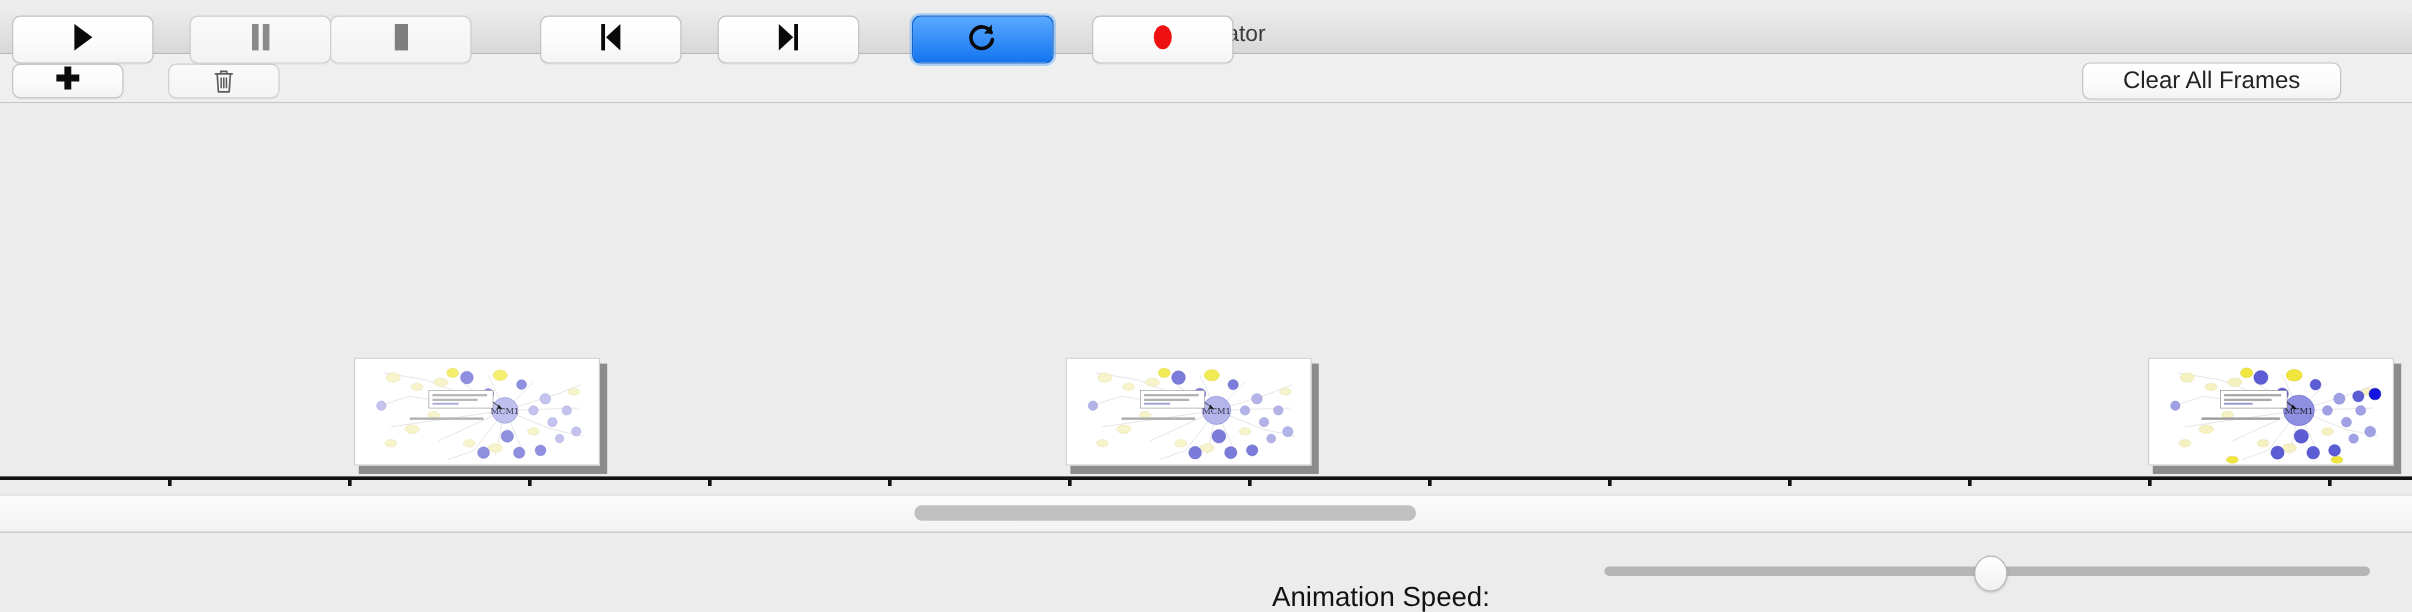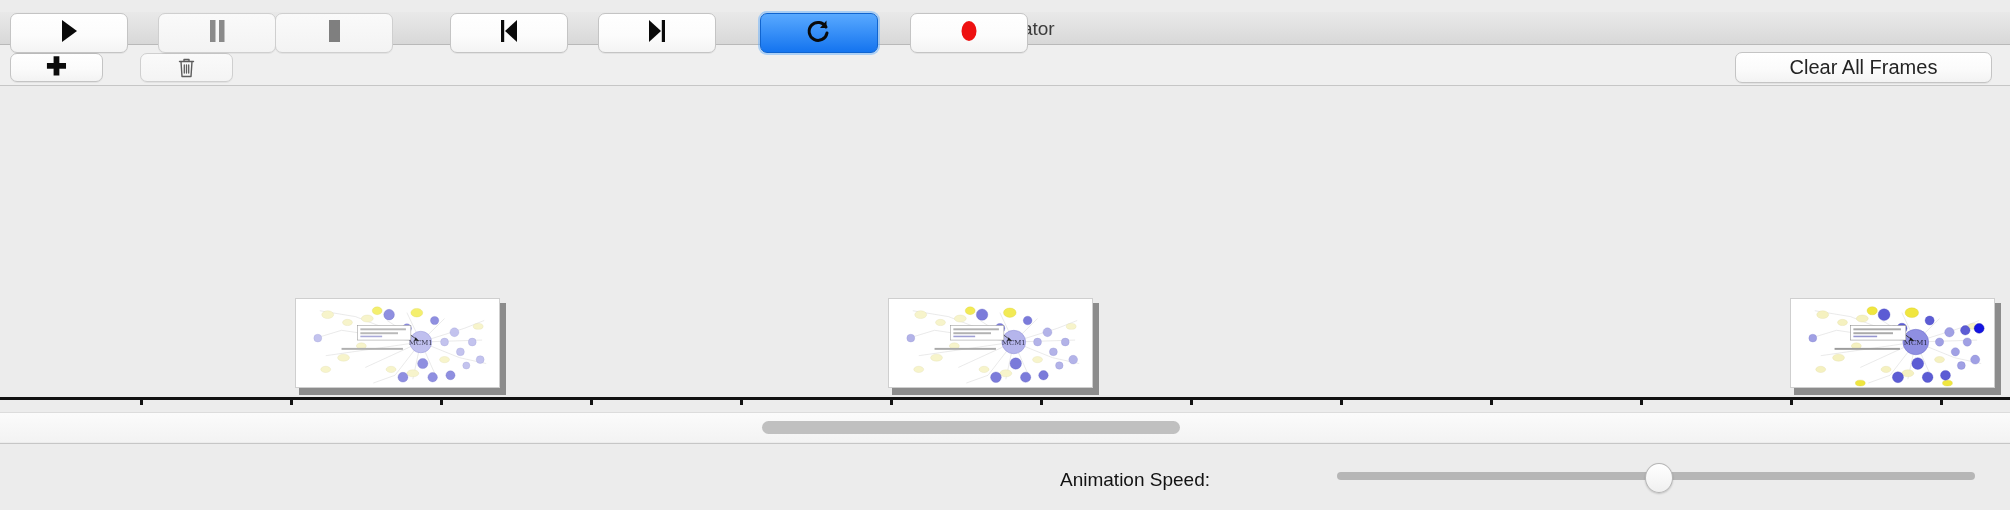--- a/index.html
+++ b/index.html
@@ -130,21 +130,21 @@
     box-shadow: 0 1px 0 rgba(0,0,0,0.05);
   }
   .btn.flat {
     background: linear-gradient(to bottom, #fafafa 0%, #f4f4f4 100%);
     border-color: #cfcfcf;
   }
 
   #add-frame-btn { left: 10px;  top: 8px; width: 93px; height: 29px; }
   #delete-frame-btn { left: 140px; top: 8px; width: 93px; height: 29px; }
   #clear-all-btn {
-    left: 1735px; top: 7px; width: 257px; height: 31px;
+    left: 1735px; top: 7px; width: 216px; height: 31px;
     font-size: 20px;
   }
 
   .plus-glyph {
     font-size: 25px;
     font-weight: bold;
     line-height: 1;
     color: #0c0c0c;
     margin-top: -2px;
   }
@@ -243,22 +243,22 @@
     border-color: #cfcfcf;
   }
   .tbtn.active {
     background: linear-gradient(to bottom, #59a9ff 0%, #1474ef 100%);
     border: 1px solid #1064cf;
     box-shadow: 0 0 0 2px rgba(90,170,255,0.45);
   }
 
   .speed-label {
     position: absolute;
-    left: 1060px; top: 469px;
-    font-size: 19px;
+    left: 1060px; top: 484px;
+    font-size: 23px;
     color: #121212;
     font-family: "Liberation Sans", sans-serif;
     white-space: nowrap;
   }
   .slider-track {
     position: absolute;
     left: 1337px; top: 472px;
     width: 638px; height: 8px;
     background: #b6b6b6;
     border-radius: 4px;

